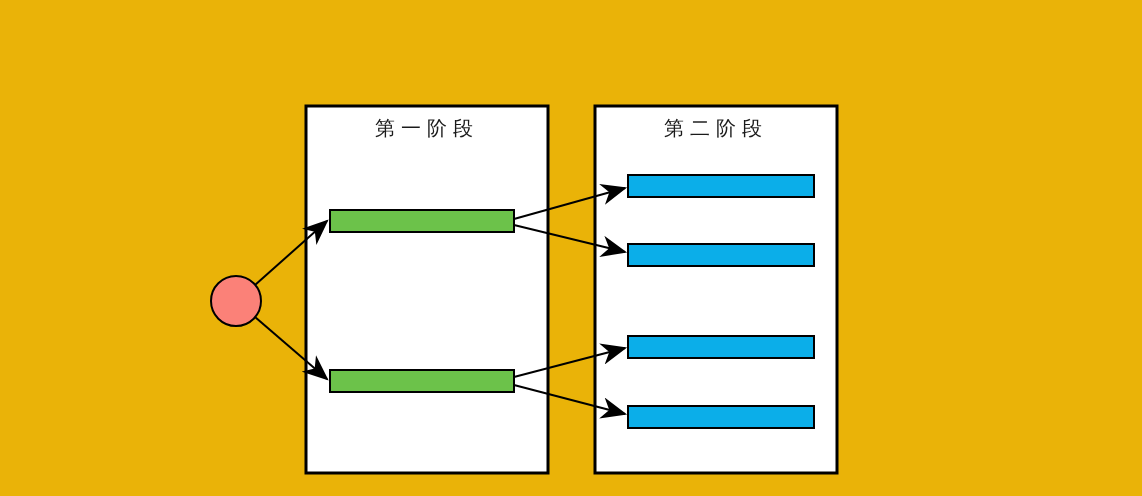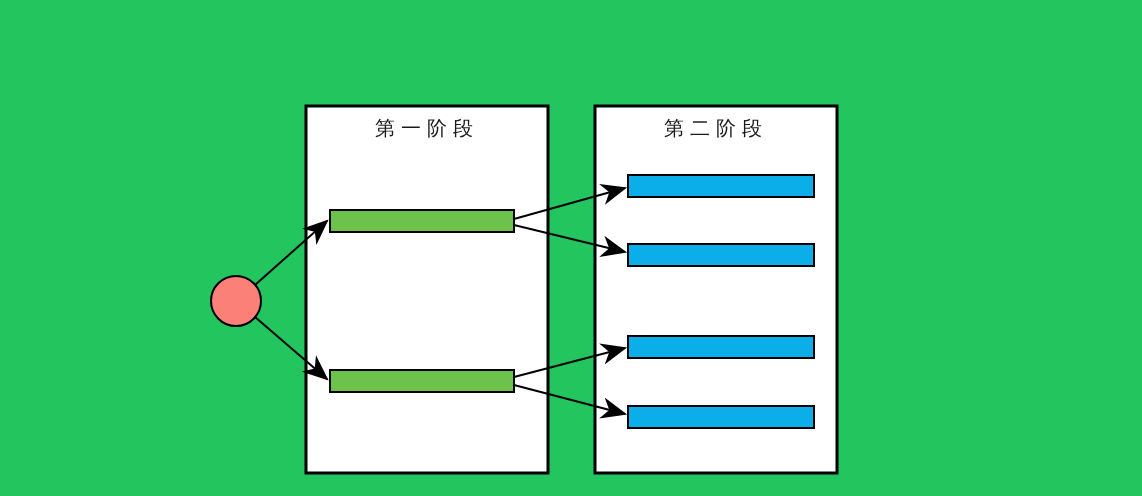--- a/index.html
+++ b/index.html
@@ -5,21 +5,21 @@
   html, body {
     margin: 0;
     padding: 0;
     background: #ffffff;
     font-family: "DejaVu Sans", "Liberation Sans", sans-serif;
   }
   .canvas {
     position: relative;
     width: 1142px;
     height: 496px;
-    background: #22c55e;
+    background: #eab308;
     overflow: hidden;
   }
   svg { display: block; }
   .stage-title {
     font-family: "DejaVu Sans", "Liberation Sans", sans-serif;
     font-size: 20px;
     letter-spacing: 6px;
     fill: #1a1a1a;
   }
 </style>

